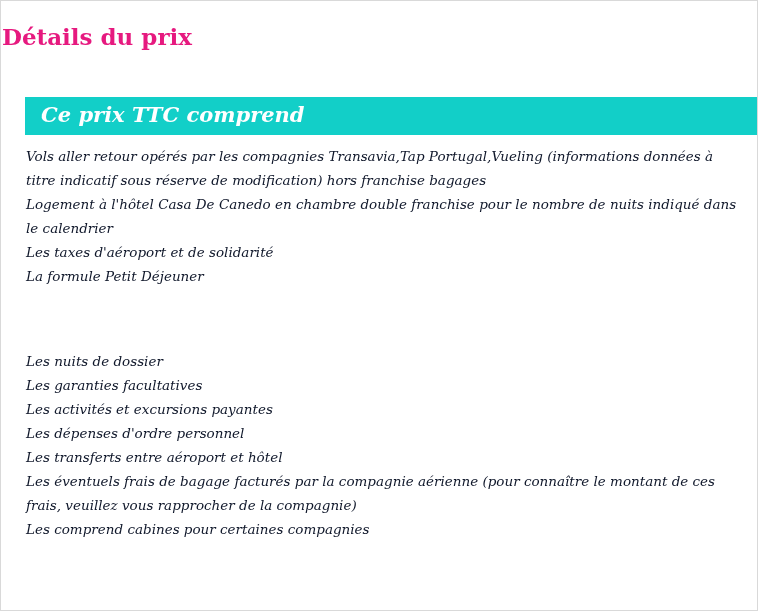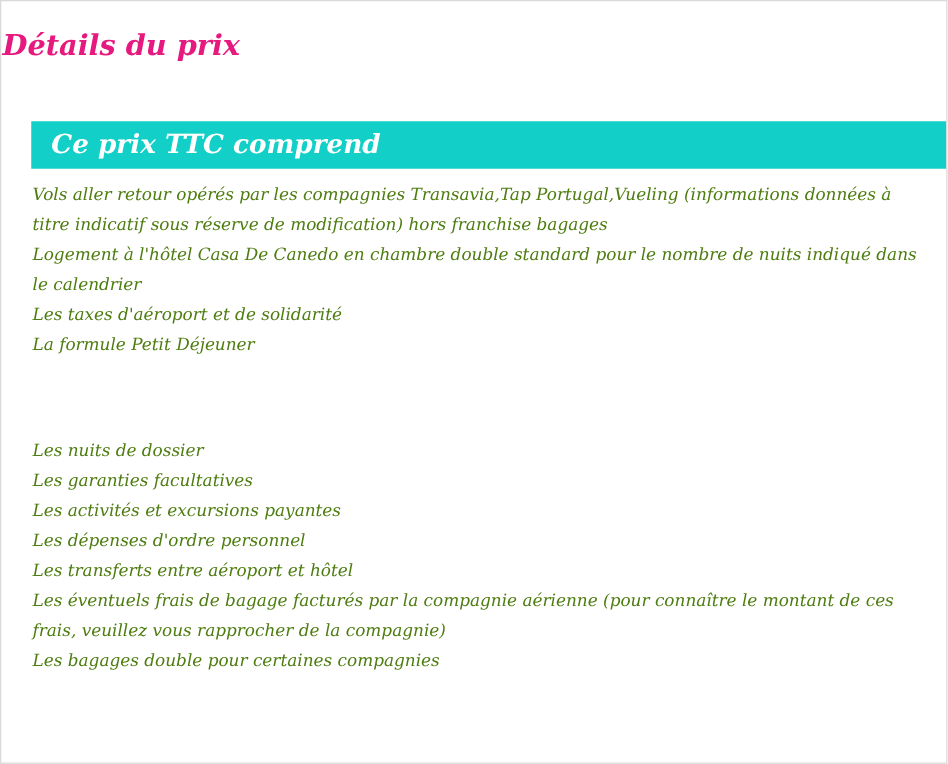--- a/index.html
+++ b/index.html
@@ -18,21 +18,20 @@
   }
   .page {
     padding: 0 0 0 0;
     box-sizing: border-box;
     width: 100%;
     height: 100%;
     position: relative;
   }
   .page-title {
     font-family: "DejaVu Serif", serif;
-    font-style: italic;
     font-weight: bold;
     font-size: 23px;
     color: #e6197f;
     margin: 0;
     padding: 22px 0 0 1px;
     line-height: 1.2;
     letter-spacing: 0px;
   }
   .section {
     margin-top: 0;
@@ -60,51 +59,51 @@
     align-items: center;
   }
   .section-body {
     padding: 9px 14px 0 1px;
   }
   .item {
     font-family: "DejaVu Serif", serif;
     font-style: italic;
     font-size: 13.5px;
     line-height: 1.78;
-    color: #4d7c0f;
+    color: #0f172a;
     margin: 0;
     padding: 0;
     text-align: left;
   }
   .item-wide {
     max-width: 744px;
   }
 </style>
 </head>
 <body>
 
 <div class="page">
 
   <h1 class="page-title">Détails du prix</h1>
 
   <div class="section section-included">
     <div class="section-header">Ce prix TTC comprend</div>
     <div class="section-body">
       <p class="item item-wide">Vols aller retour opérés par les compagnies Transavia,Tap Portugal,Vueling (informations données à titre indicatif sous réserve de modification) hors franchise bagages</p>
-      <p class="item item-wide">Logement à l'hôtel Casa De Canedo en chambre double standard pour le nombre de nuits indiqué dans le calendrier</p>
+      <p class="item item-wide">Logement à l'hôtel Casa De Canedo en chambre double franchise pour le nombre de nuits indiqué dans le calendrier</p>
       <p class="item">Les taxes d'aéroport et de solidarité</p>
       <p class="item">La formule Petit Déjeuner</p>
     </div>
   </div>
 
   <div class="section section-excluded">
     <div class="section-body">
       <p class="item">Les nuits de dossier</p>
       <p class="item">Les garanties facultatives</p>
       <p class="item">Les activités et excursions payantes</p>
       <p class="item">Les dépenses d'ordre personnel</p>
       <p class="item">Les transferts entre aéroport et hôtel</p>
       <p class="item item-wide">Les éventuels frais de bagage facturés par la compagnie aérienne (pour connaître le montant de ces frais, veuillez vous rapprocher de la compagnie)</p>
-      <p class="item">Les bagages double pour certaines compagnies</p>
+      <p class="item">Les comprend cabines pour certaines compagnies</p>
     </div>
   </div>
 
 </div>
 
 </body></html>

